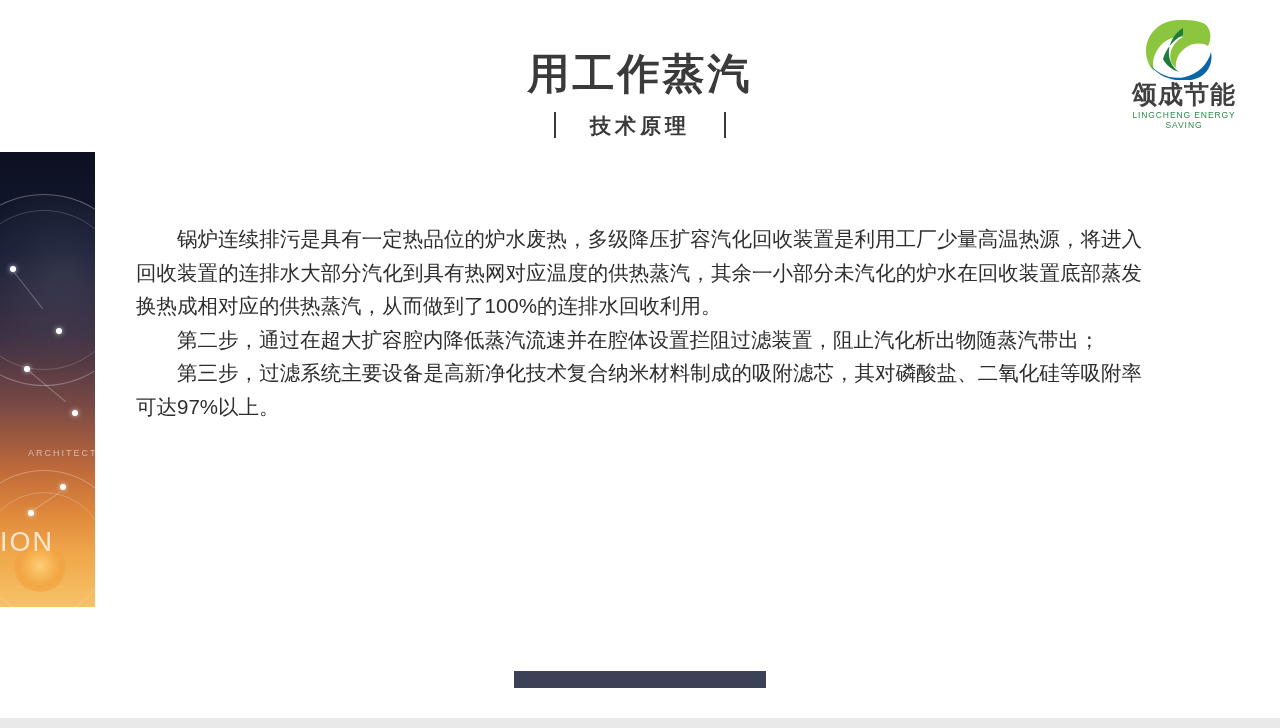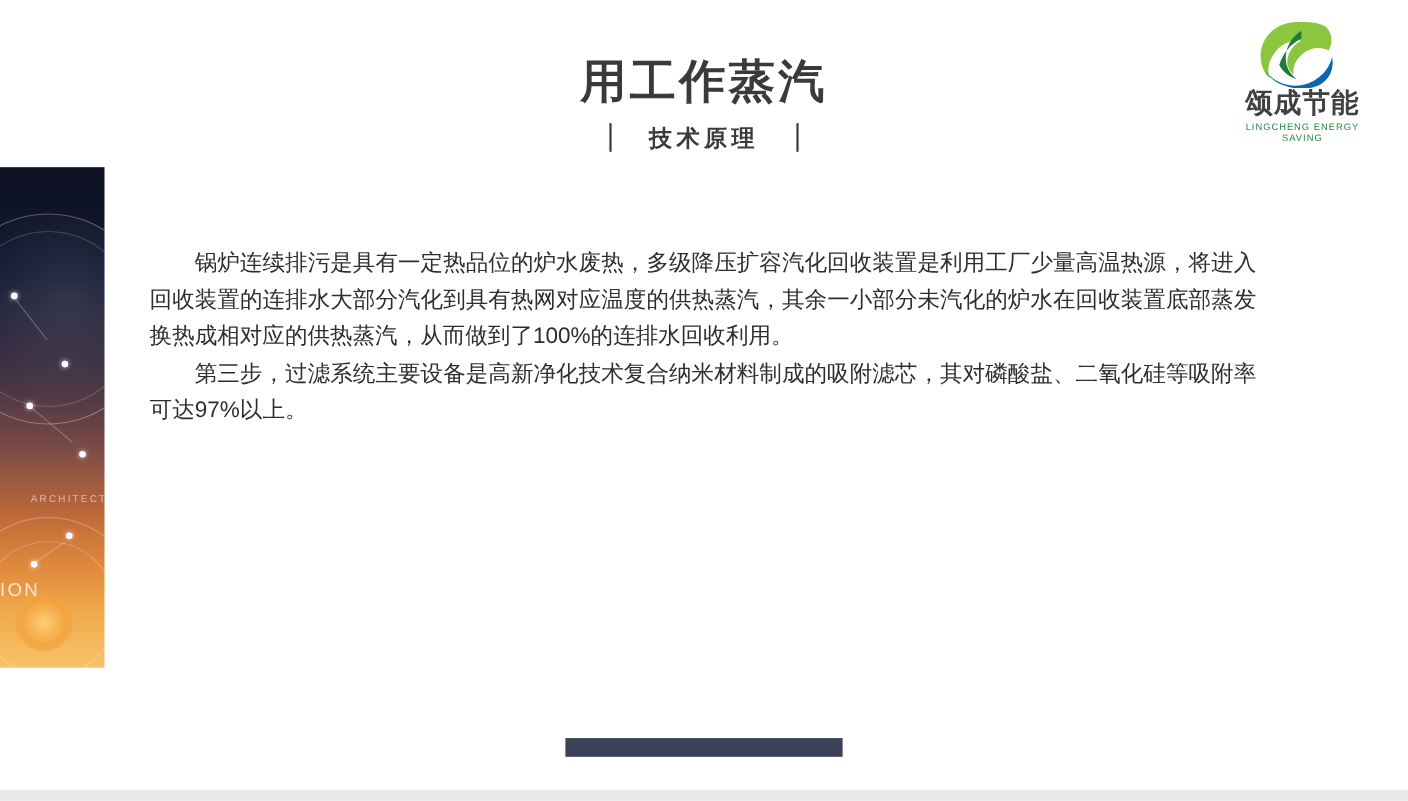--- a/index.html
+++ b/index.html
@@ -190,21 +190,21 @@
   .left-art .vtext {
     position: absolute;
     color: rgba(255,255,255,0.55);
     font-size: 9px;
     letter-spacing: 2px;
     font-family: "Liberation Sans", sans-serif;
   }
   .left-art .bigtext {
     position: absolute;
     color: rgba(255,255,255,0.75);
-    font-size: 17px;
+    font-size: 27px;
     letter-spacing: 2px;
     font-family: "Liberation Sans", sans-serif;
   }
 
   
   .body-text {
     position: absolute;
     left: 136px;
     top: 222px;
     width: 1006px;
@@ -271,19 +271,20 @@
     <div class="line" style="left:12px; top:117px; width:50px; transform:rotate(52deg);"></div>
     <div class="line" style="left:26px; top:216px; width:52px; transform:rotate(40deg);"></div>
     <div class="line" style="left:30px; top:360px; width:36px; transform:rotate(-34deg);"></div>
 
     <div class="vtext" style="left:28px; top:296px;">ARCHITECTURE</div>
     <div class="bigtext" style="left:0px; top:375px;">ION</div>
   </div>
 
   <div class="body-text">
     <p>锅炉连续排污是具有一定热品位的炉水废热，多级降压扩容汽化回收装置是利用工厂少量高温热源，将进入回收装置的连排水大部分汽化到具有热网对应温度的供热蒸汽，其余一小部分未汽化的炉水在回收装置底部蒸发换热成相对应的供热蒸汽，从而做到了100%的连排水回收利用。</p>
+    <p>第二步，通过在超大扩容腔内降低蒸汽流速并在腔体设置拦阻过滤装置，阻止汽化析出物随蒸汽带出；</p>
     <p>第三步，过滤系统主要设备是高新净化技术复合纳米材料制成的吸附滤芯，其对磷酸盐、二氧化硅等吸附率可达97%以上。</p>
   </div>
 
   <div class="bottom-bar"></div>
 </div>
 
 <div class="bottom-strip"></div>
 
 </body></html>

